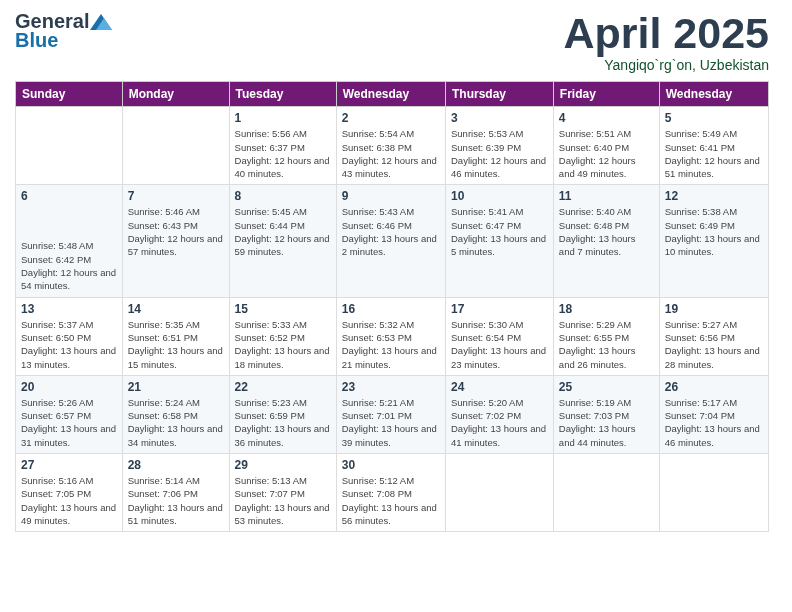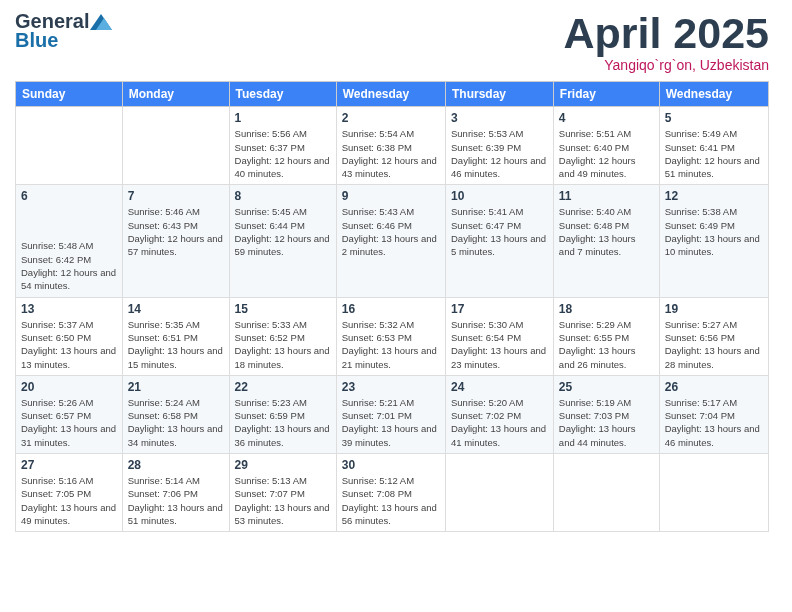--- a/index.html
+++ b/index.html
@@ -29,28 +29,28 @@
       text-align: right;
     }
     .month-title {
       font-size: 43px;
       font-weight: bold;
       color: #2c3e50;
       line-height: 1.1;
     }
     .location {
       font-size: 14px;
-      color: #be185d;
+      color: #14532d;
     }
     .calendar {
       width: 100%;
       border-collapse: collapse;
     }
     .calendar th {
-      background: #3b82f6;
+      background: #701a75;
       color: #fff;
       font-size: 12px;
       font-weight: bold;
       padding: 5px 6px;
       text-align: left;
       border: 1px solid #ccc;
     }
     .calendar td {
       border: 1px solid #ddd;
       vertical-align: top;

